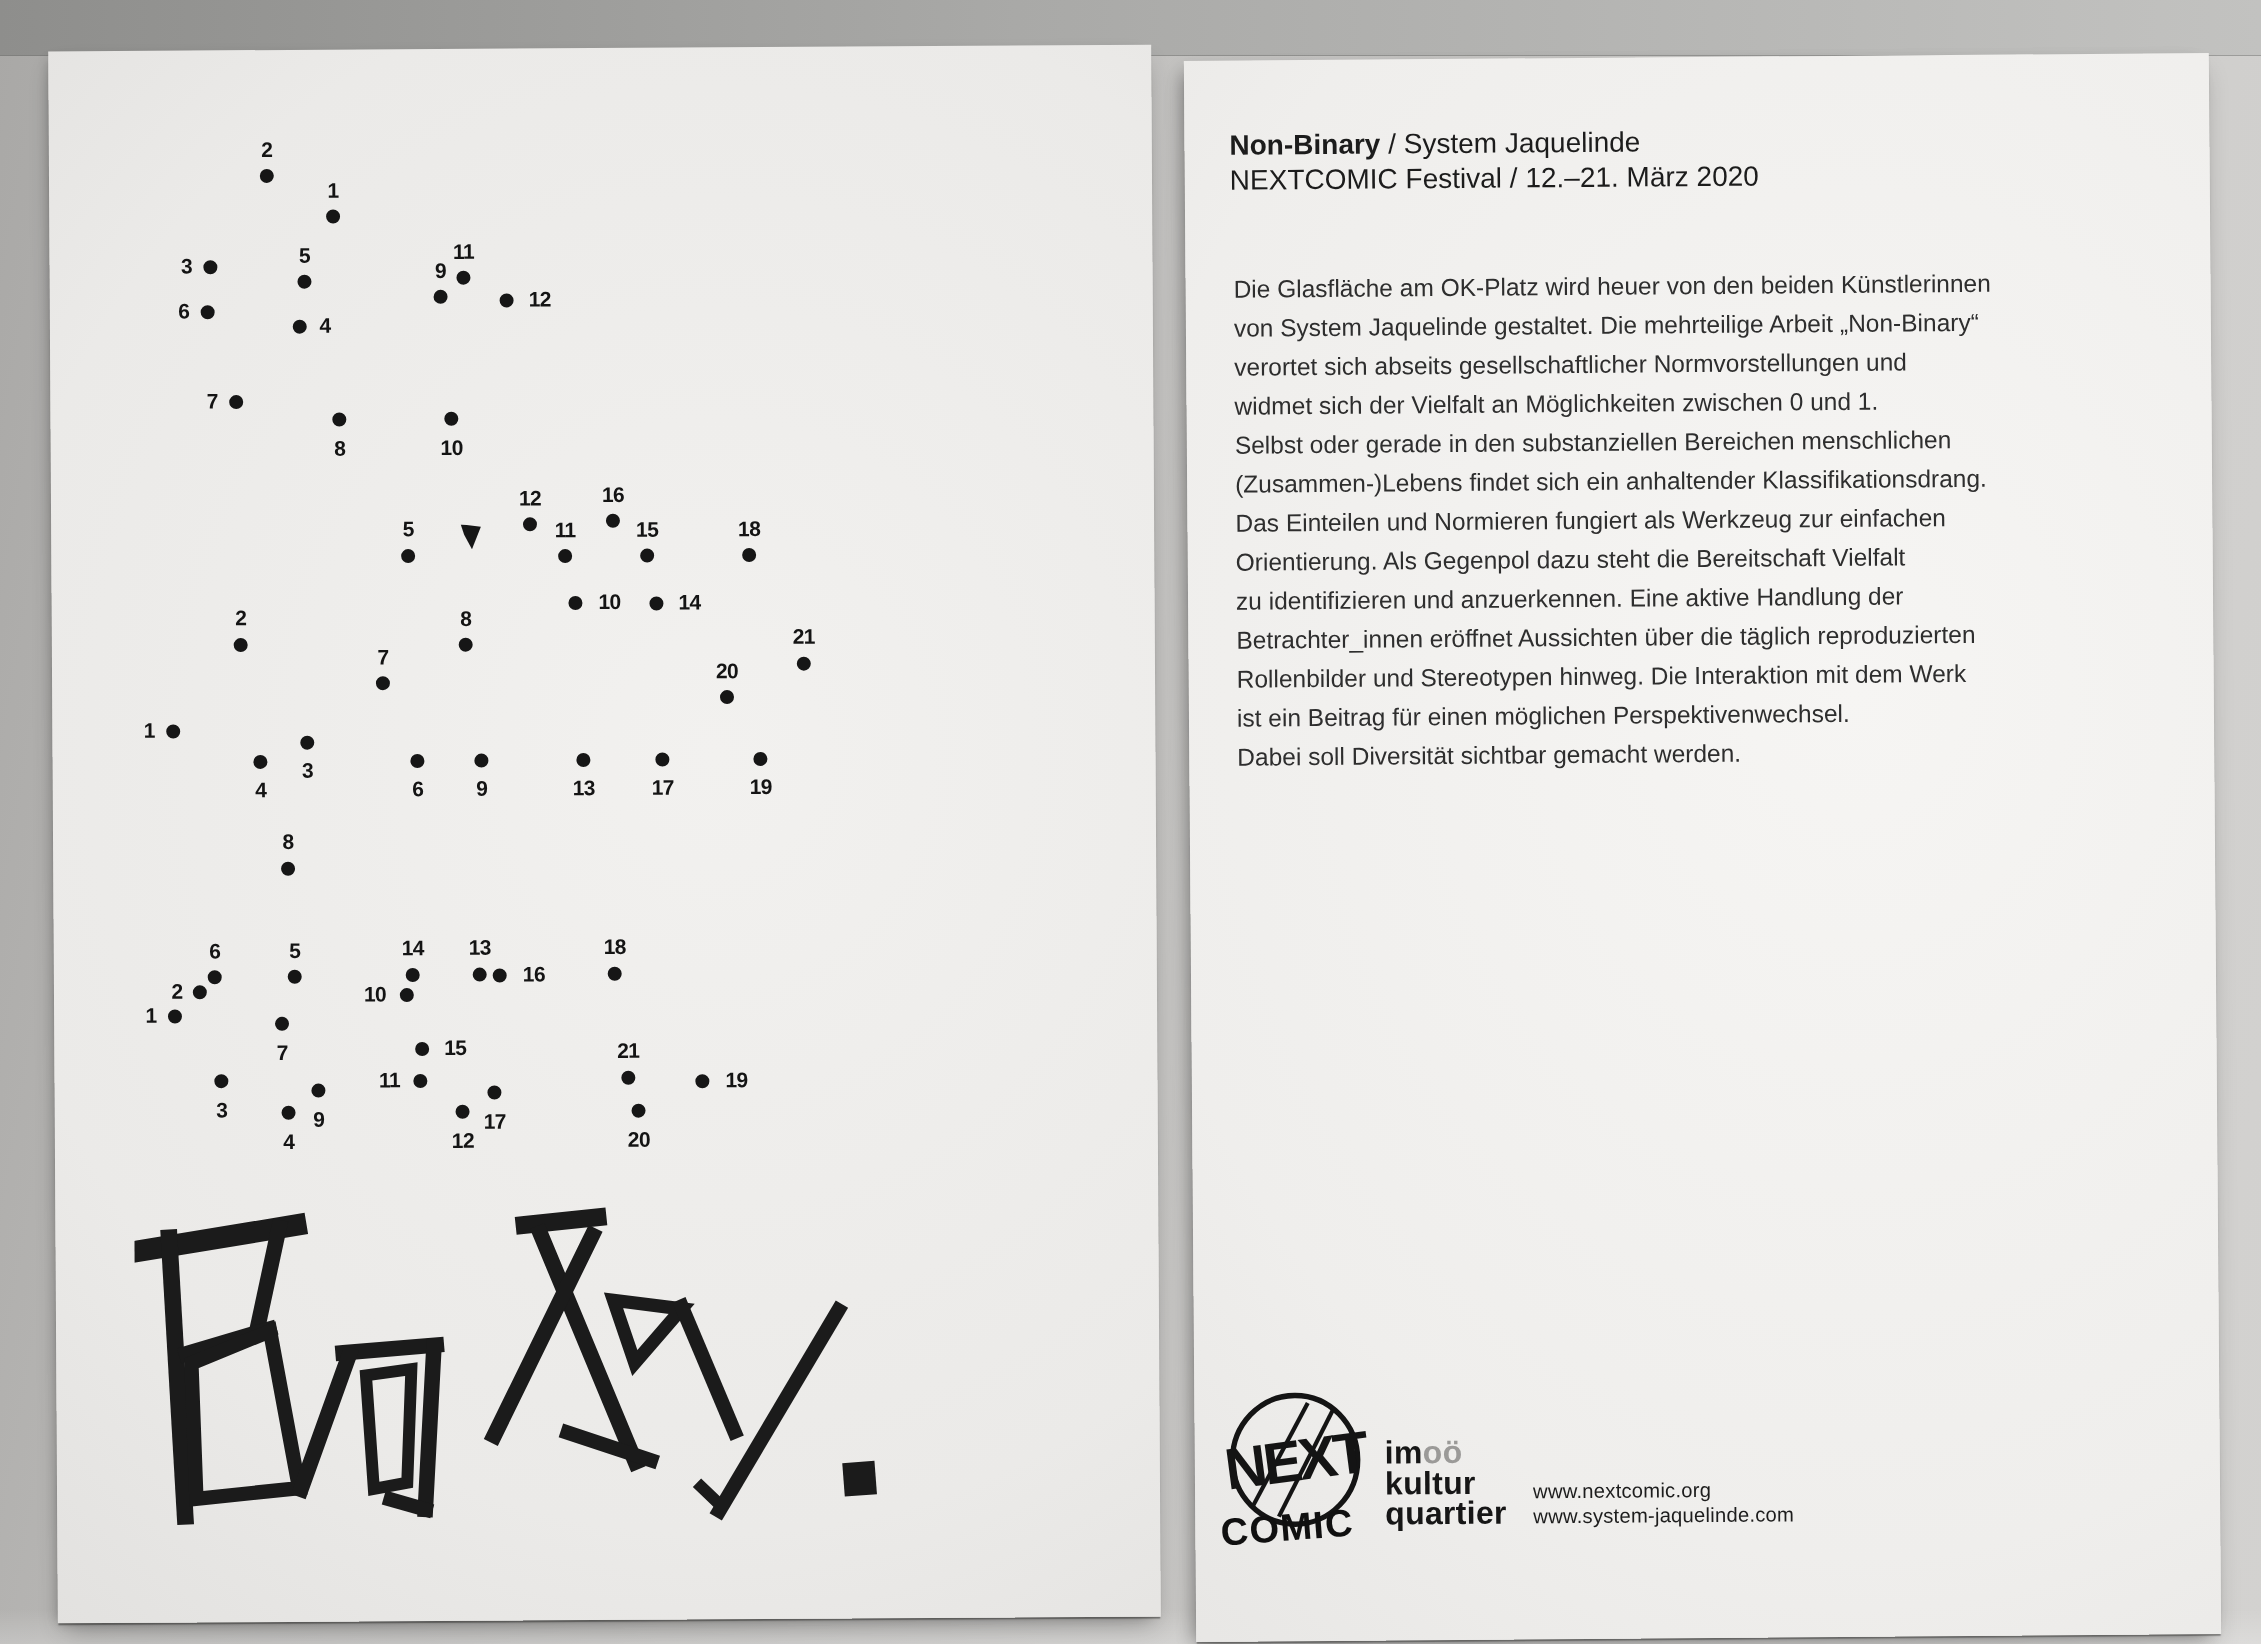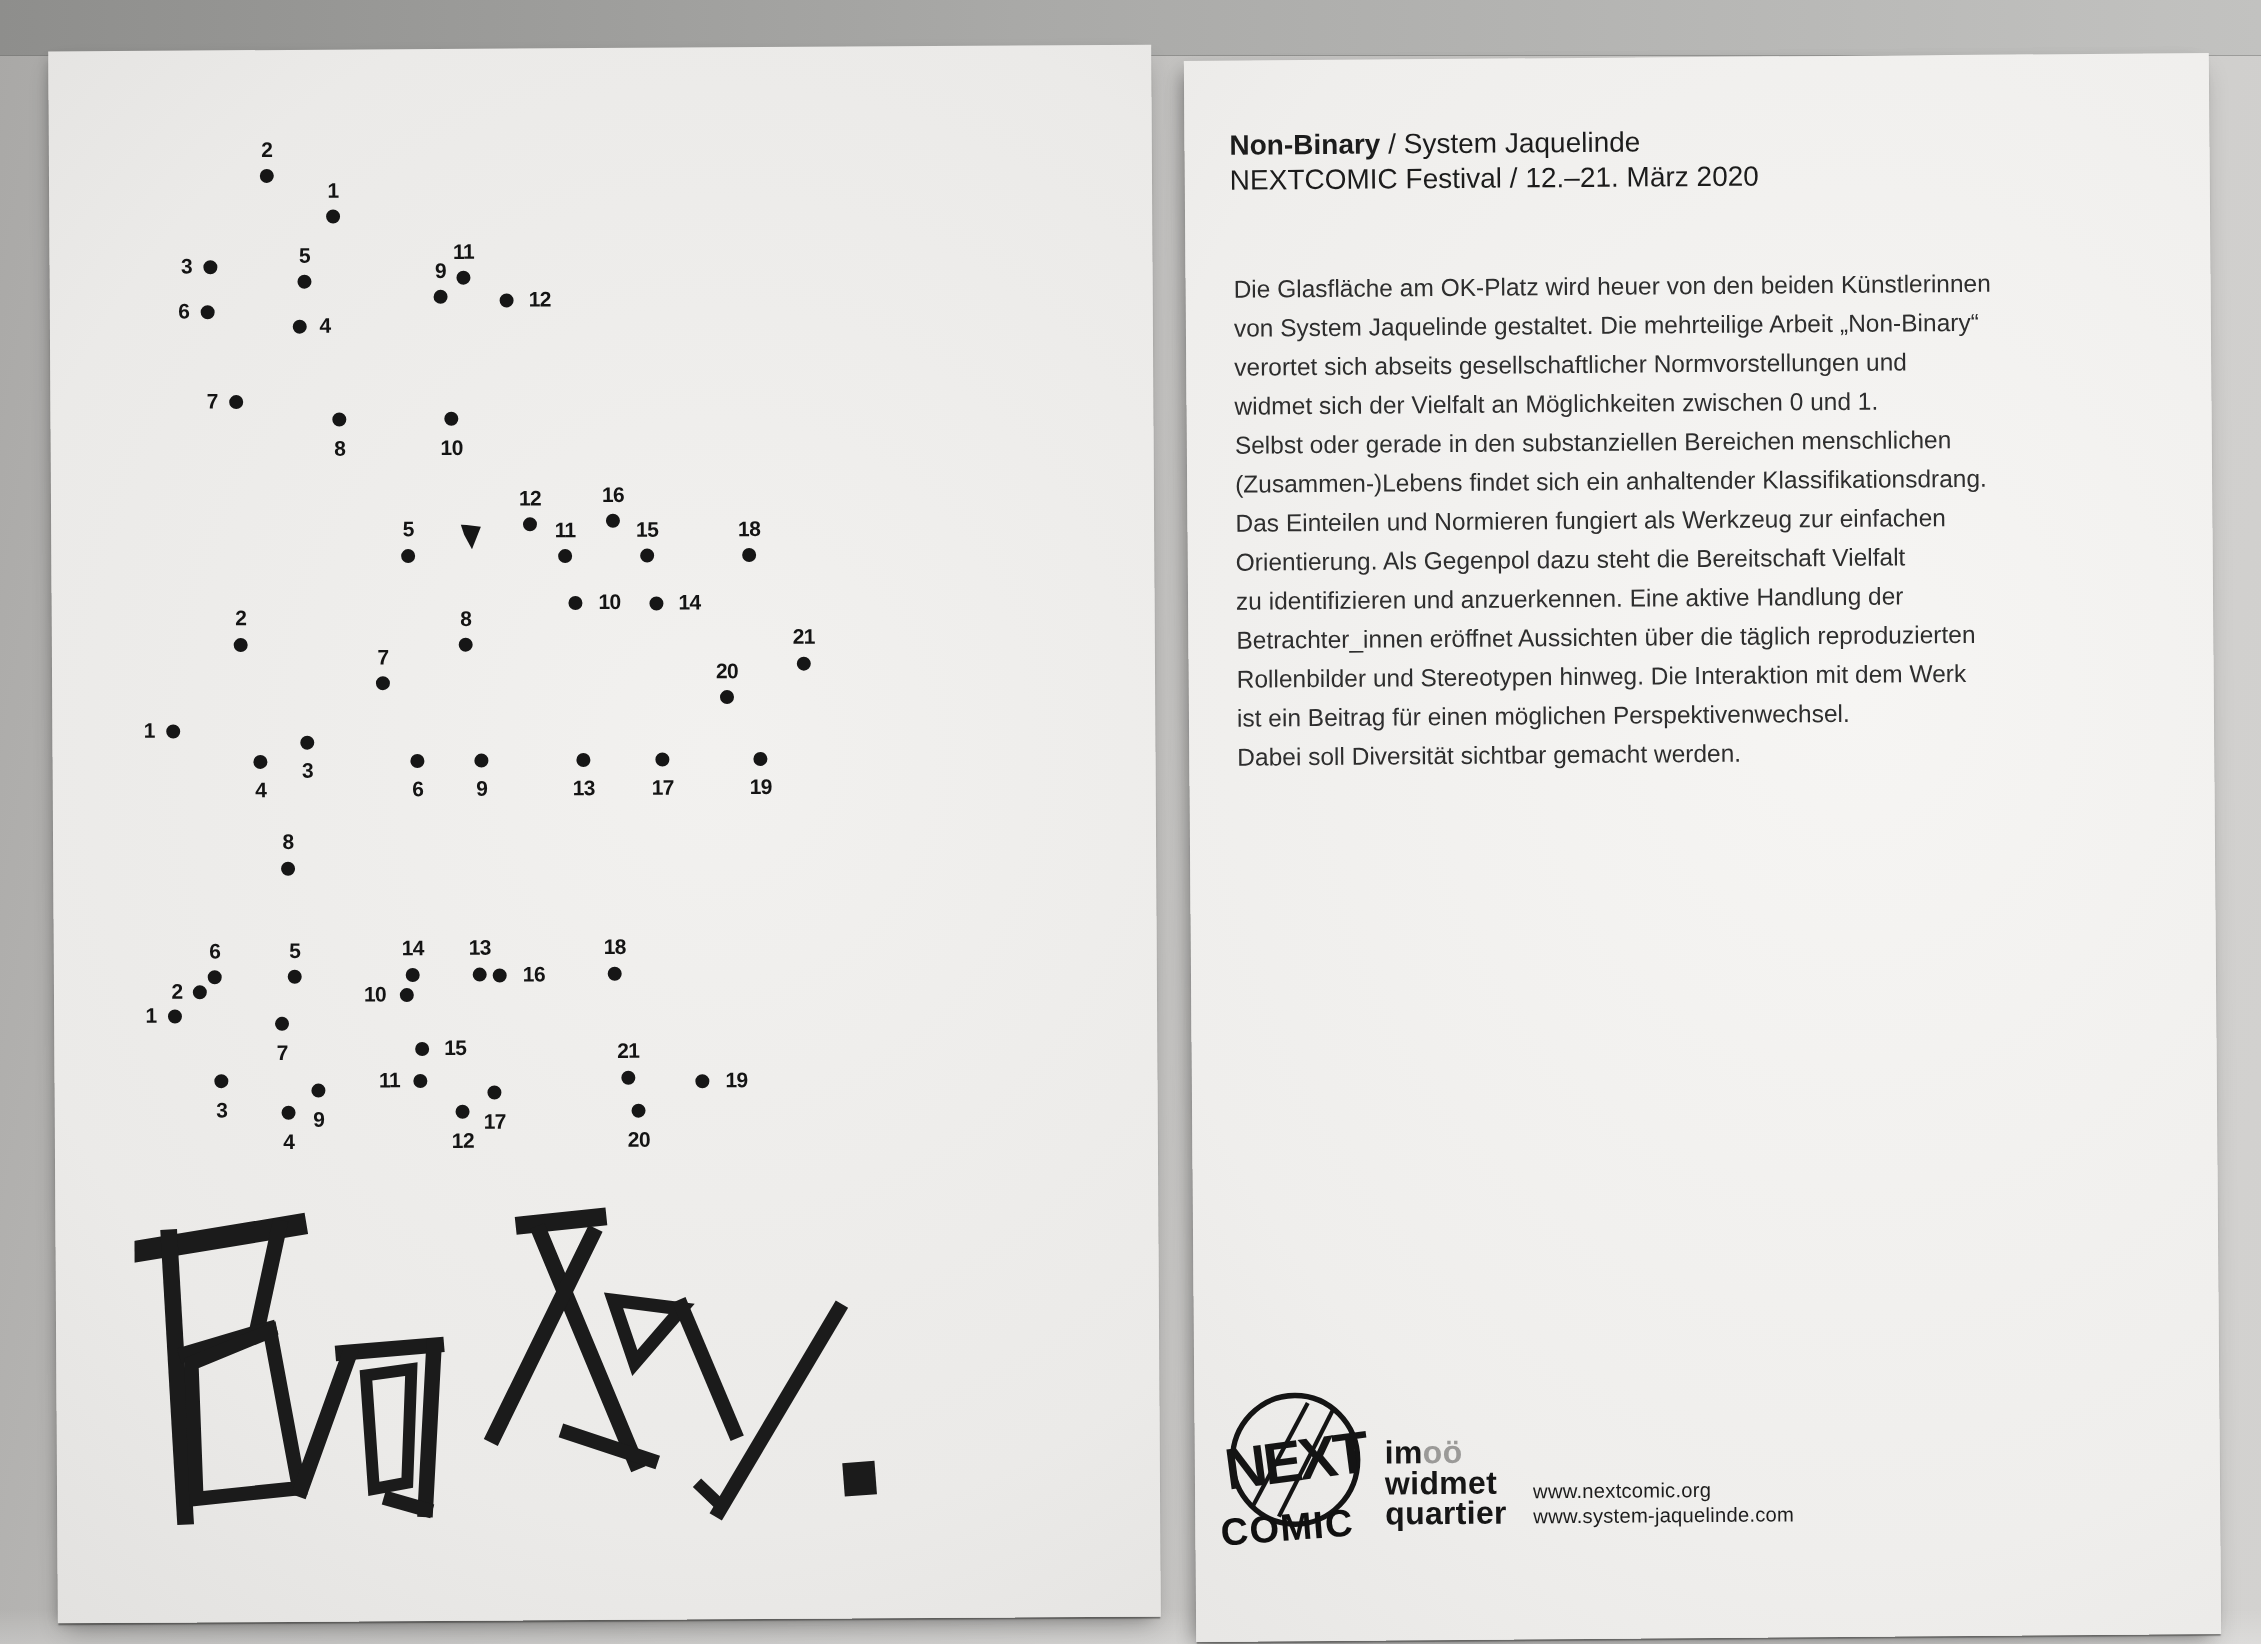--- a/index.html
+++ b/index.html
@@ -223,21 +223,21 @@
       <svg class="logo-nextcomic" width="155" height="173" viewBox="0 0 260 290" role="img">
         <ellipse cx="128" cy="115" rx="105" ry="108" fill="none" stroke="#141414" stroke-width="9"></ellipse>
         <path d="M55,195 L150,20" stroke="#141414" stroke-width="7" fill="none"></path>
         <path d="M100,210 L192,32" stroke="#141414" stroke-width="7" fill="none"></path>
         <text x="128" y="150" text-anchor="middle" font-size="98" font-weight="700" letter-spacing="-6" fill="#141414" transform="rotate(-7 128 115)" font-family="Liberation Sans, sans-serif">NEXT</text>
         <text x="4" y="258" font-size="64" font-weight="800" letter-spacing="2" fill="#101010" transform="rotate(-4 4 258)" font-family="Liberation Sans, sans-serif">COMIC</text>
       </svg>
 
       <div class="kultur">
         <div><span>im</span><span class="light">oö</span></div>
-        <div>widmet</div>
+        <div>kultur</div>
         <div>quartier</div>
       </div>
 
       <div class="urls">
         <div>www.nextcomic.org</div>
         <div>www.system-jaquelinde.com</div>
       </div>
     </div>
   </div>
 </div>

